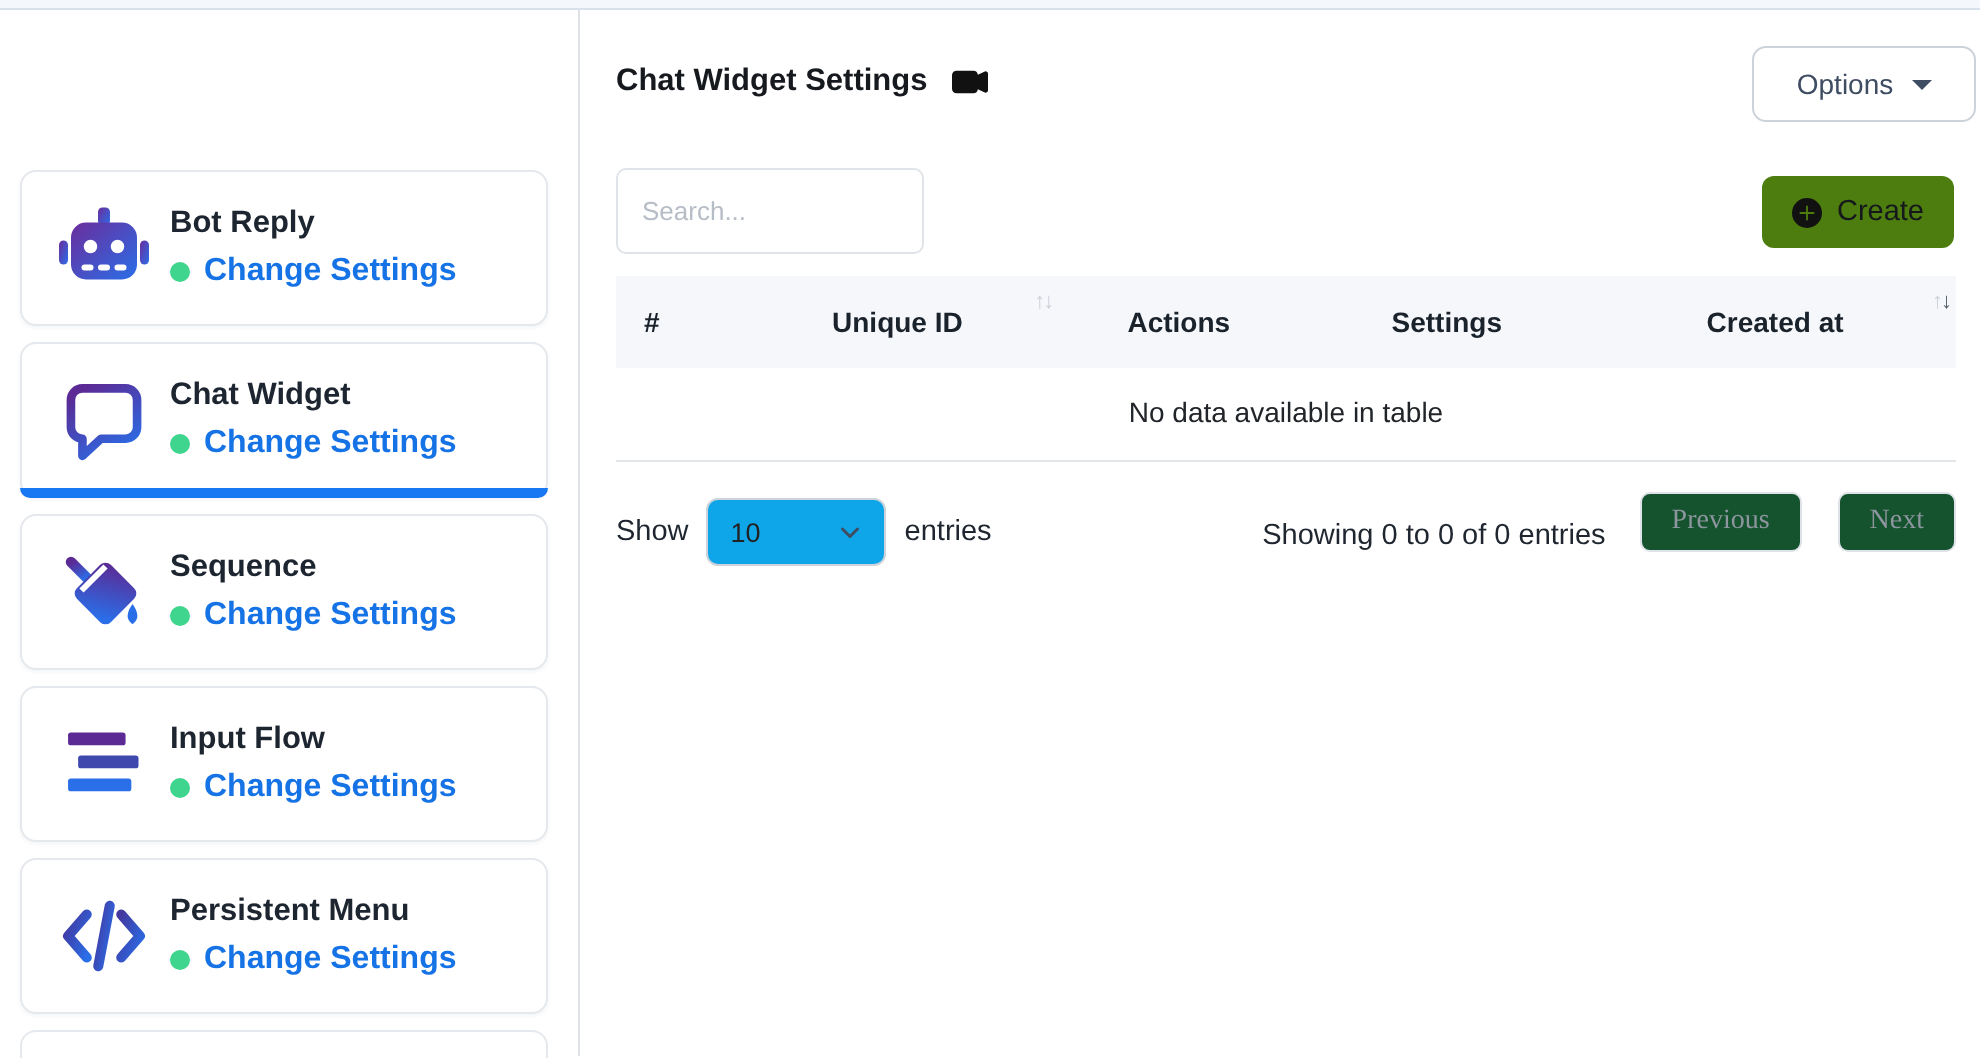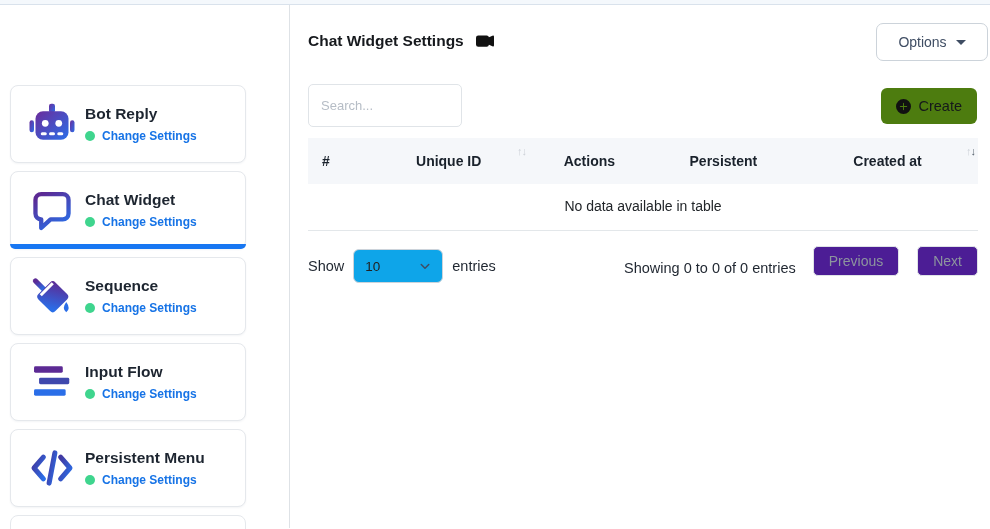--- a/index.html
+++ b/index.html
@@ -13,42 +13,42 @@
   .topband { height: 5px; background: #f4f8fc; border-bottom: 1px solid #d9e2ec; }
   .wrapper { display: flex; height: 523px; }
 
   
   .sidebar {
     width: 290px; min-width: 290px;
     border-right: 1px solid #dee2e6;
     padding-top: 80px;
   }
   .card {
-    width: 236px; height: 78px;
+    width: 264px; height: 78px;
     margin: 0 0 8px 10px;
     background: #fff;
     border: 1px solid #e5e8ec;
     border-radius: 8px;
     box-shadow: 0 1px 2px rgba(20,40,80,.05);
     display: flex; align-items: center;
     padding-left: 17px;
     position: relative;
     cursor: pointer;
   }
   .card .iconbox {
     width: 48px; height: 48px;
     margin-right: 9px;
     display: flex; align-items: center; justify-content: center;
     flex: 0 0 48px;
   }
   .card .ctext { display: flex; flex-direction: column; }
   .card .ctitle { font-size: 15.5px; font-weight: 600; color: #1d2530; margin-bottom: 6px; }
   .card .clink { display: flex; align-items: center; gap: 7px; }
   .dot { width: 10px; height: 10px; border-radius: 50%; background: #3fd58e; }
-  .changelink { font-size: 12px; font-weight: 700; color: #1673e6; text-decoration: none; }
+  .changelink { font-size: 16px; font-weight: 700; color: #1673e6; text-decoration: none; }
   .active-bar {
     position: absolute; left: -1px; right: -1px; bottom: -1px; height: 5px;
     background: #1877f2; border-radius: 0 0 8px 8px;
   }
   .card.partial { height: 40px; margin-bottom: 0; box-shadow: none; }
 
   
   .main { flex: 1; position: relative; padding-left: 18px; }
   .title-row { margin-top: 27px; display: flex; align-items: center; gap: 12px; }
   .page-title { font-size: 15.5px; font-weight: 700; color: #16191d; }
@@ -105,23 +105,23 @@
   .fake-select {
     width: 90px; height: 34px;
     border: 1px solid #ccd3da; border-radius: 6px;
     display: flex; align-items: center; justify-content: space-between;
     padding: 0 11px; font-size: 13.5px; color: #222; cursor: pointer; background: #0ea5e9;
   }
   .right-col { display: flex; flex-direction: row; align-items: flex-end; gap: 17px; }
   .summary { font-size: 14.5px; color: #1f2630; }
   .pager { display: flex; gap: 18px; }
   .page-btn {
-    background: #4c1d95; border: 1px solid #dfe3e7; border-radius: 5px;
+    background: #14532d; border: 1px solid #dfe3e7; border-radius: 5px;
     color: #8d959e; font-size: 14px; padding: 6px 15px; cursor: default;
-    font-family: Liberation Sans, sans-serif;
+    font-family: Liberation Serif, serif;
   }
 </style>
 </head>
 <body>
 
 <div class="topband"></div>
 <div class="wrapper">
 
   <div class="sidebar">
 
@@ -290,21 +290,21 @@
         <tr>
           <th class="first">#</th>
           <th>
             <span>Unique ID</span>
             <span class="sort"><span class="arr-light">↑</span><span class="arr-light">↓</span></span>
           </th>
           <th>
             <span>Actions</span>
           </th>
           <th>
-            <span>Persistent</span>
+            <span>Settings</span>
           </th>
           <th>
             <span>Created at</span>
             <span class="sort"><span class="arr-light">↑</span><span class="arr-dark">↓</span></span>
           </th>
         </tr>
       </thead>
       <tbody>
         <tr>
           <td class="empty" colspan="5">No data available in table</td>

